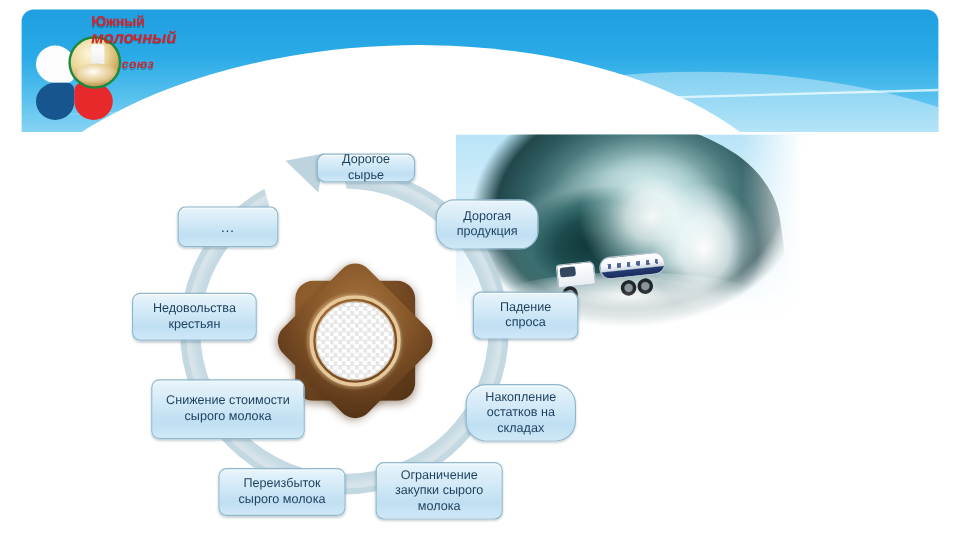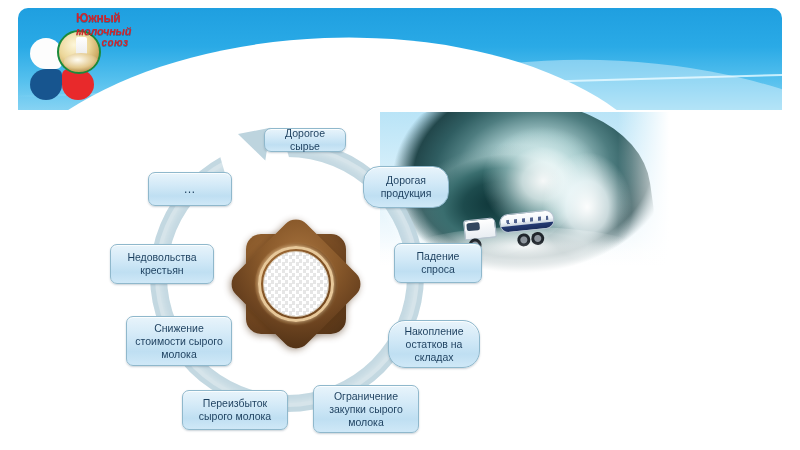--- a/index.html
+++ b/index.html
@@ -49,24 +49,24 @@
     background:linear-gradient(180deg,#ffffff,#e7e7e7); border-radius:2px 2px 3px 3px;
   }
   .logo .badge .cow {
     position:absolute; left:5px; bottom:2px; width:34px; height:17px;
     background:radial-gradient(ellipse at 40% 40%,#fffdf4 0%,#e3c98e 55%,#9d7537 100%);
     border-radius:50% 50% 40% 40%;
   }
   .logo .wordmark { position:absolute; left:46px; top:2px; width:78px; }
   .logo .wm1 { font-size:12px; font-weight:700; color:#d2232a; 
                letter-spacing:-.3px; text-shadow:0 1px 0 rgba(0,0,0,.25); line-height:13px; }
-  .logo .wm2 { font-size:11px; font-weight:700; color:#d2232a; font-style:italic;
+  .logo .wm2 { font-size:14px; font-weight:700; color:#d2232a; font-style:italic;
                letter-spacing:-.2px; text-shadow:0 1px 0 rgba(0,0,0,.25); line-height:12px; }
   .logo .wm3 { font-size:10px; font-weight:700; color:#d2232a; font-style:italic;
-               text-align:center; letter-spacing:.4px; text-shadow:0 1px 0 rgba(0,0,0,.25); line-height:12px; }
+               text-align:center; letter-spacing:.4px; text-shadow:0 1px 0 rgba(0,0,0,.25); line-height:12px;margin-top:12px; }
 
   
   .title {
     position:absolute; left:210px; top:16px; width:520px;
     text-align:center; color:#1c3f94; font-weight:700; font-size:27px;
     line-height:34px; letter-spacing:.2px;
     text-shadow:0 1px 0 rgba(255,255,255,.35);
   }
 
   
@@ -203,21 +203,21 @@
     display:flex; align-items:center; justify-content:center; text-align:center;
     padding:3px 5px;
   }
 
   .n-dorogoe-syre   { left:264px; top:128px; width:82px;  height:24px; }
   .n-dorogaya-prod  { left:363px; top:166px; width:86px;  height:42px;border-radius:16px; }
   .n-padenie        { left:394px; top:243px; width:88px;  height:40px; }
   .n-nakoplenie     { left:388px; top:320px; width:92px;  height:48px;border-radius:17px; }
   .n-ogranichenie   { left:313px; top:385px; width:106px; height:48px; }
   .n-pereizbytok    { left:182px; top:390px; width:106px; height:40px; }
-  .n-snizhenie      { left:126px; top:316px; width:106px; height:50px; }
+  .n-snizhenie      { left:126px; top:316px; width:128px; height:50px; }
   .n-nedovolstva    { left:110px; top:244px; width:104px; height:40px; }
   .n-dots           { left:148px; top:172px; width:84px;  height:34px;
                       font-size:12px; letter-spacing:1px; }
 </style>
 </head>
 <body>
 
 <div id="stage">
 
   <div class="wave">

